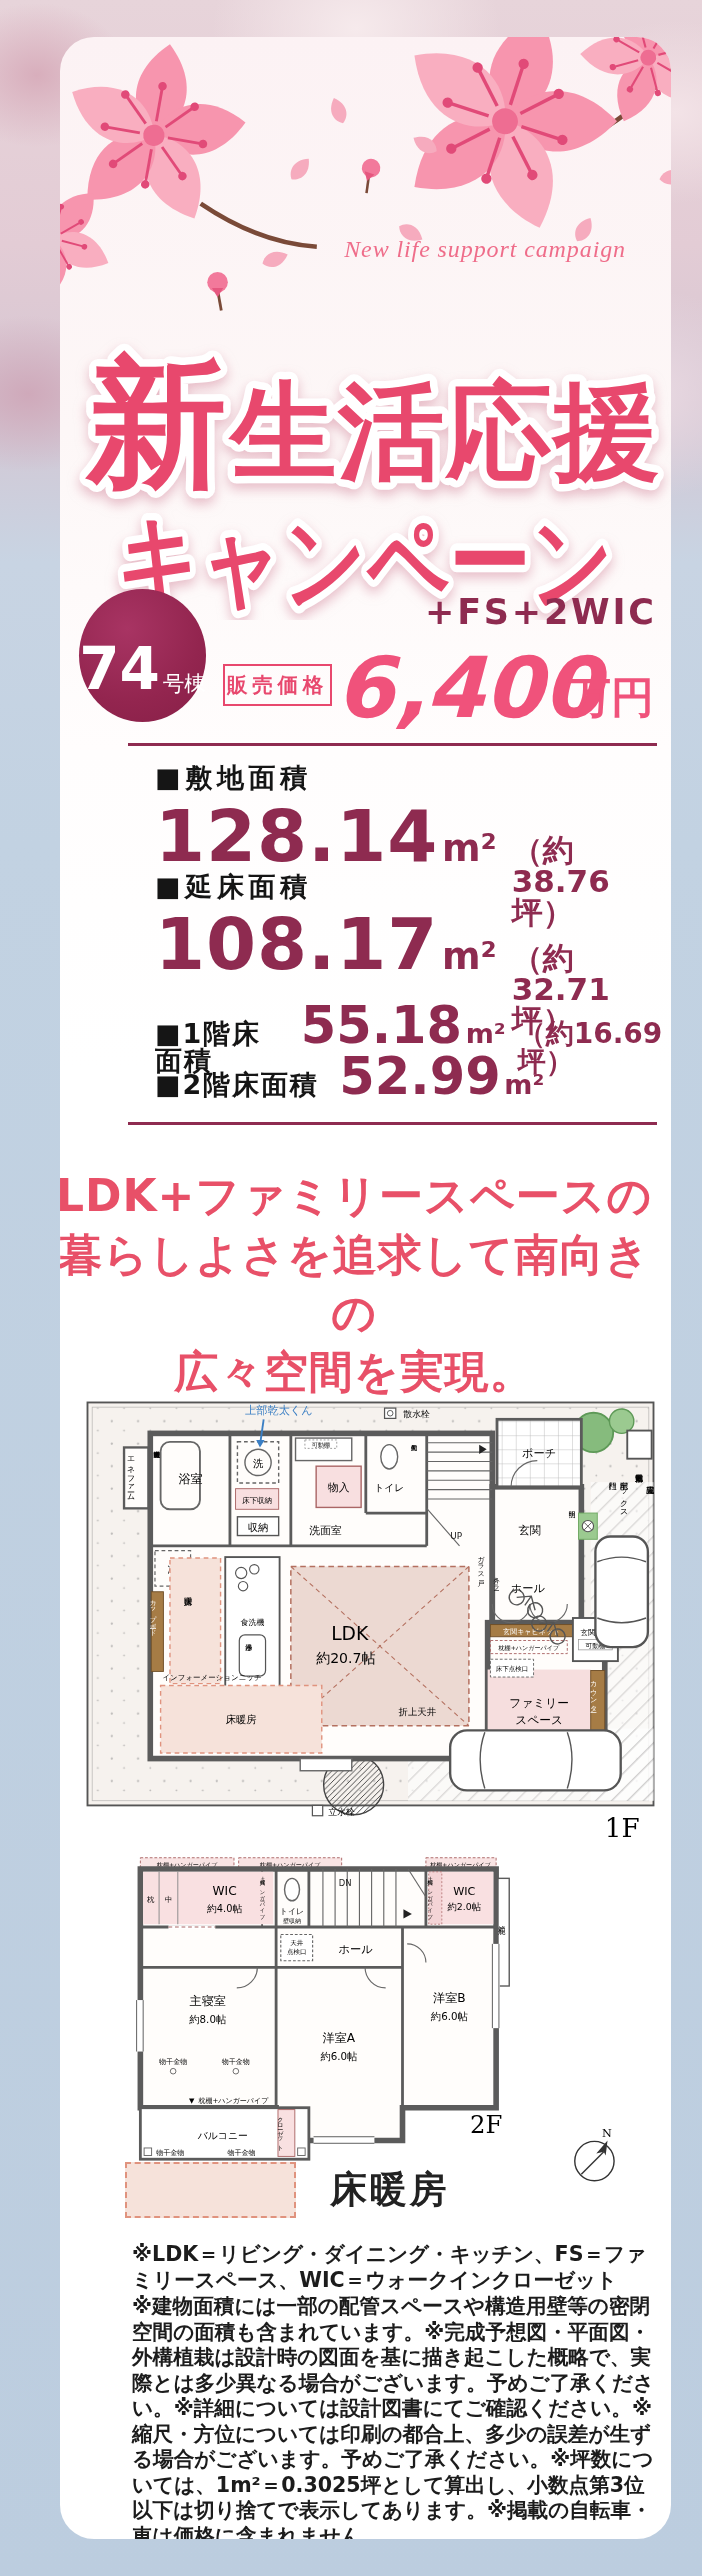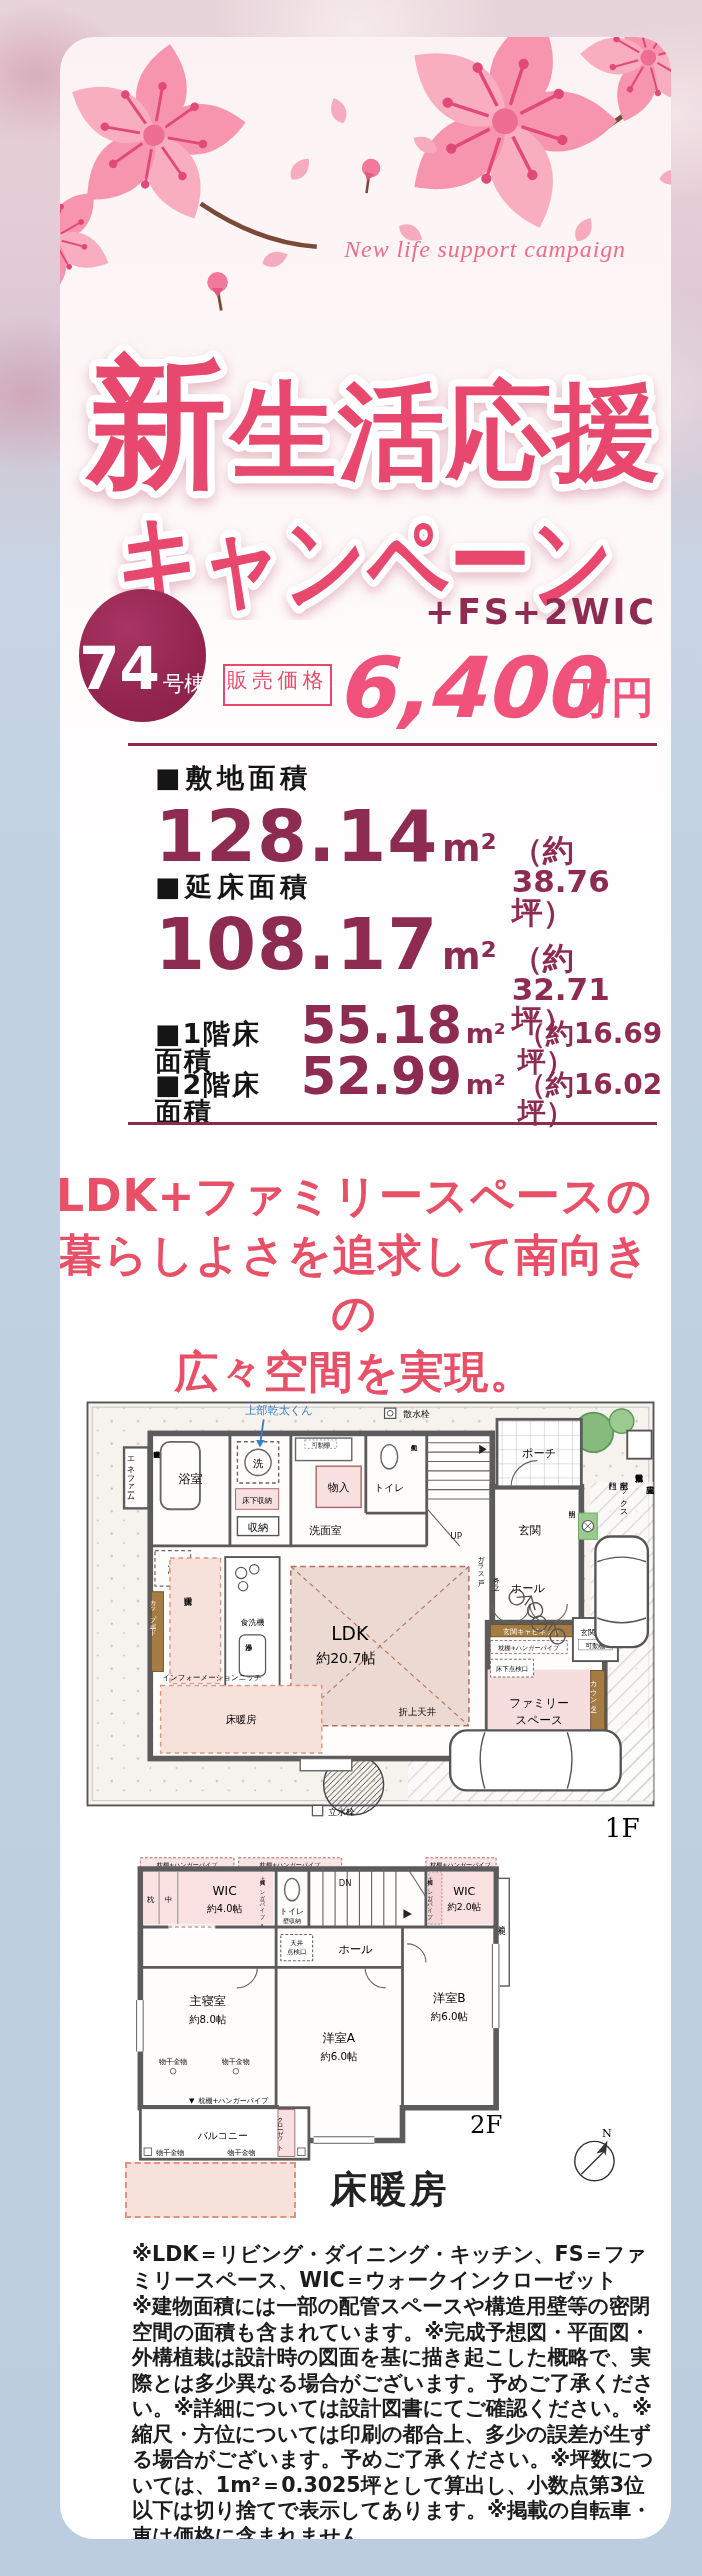--- a/index.html
+++ b/index.html
@@ -29,21 +29,21 @@
     font-size:24px;color:#ef6d8a;letter-spacing:0.9px;}
   
   #badge{left:19px;top:552px;width:127px;height:133px;border-radius:50%;
     background:radial-gradient(circle at 38% 30%,#a83463 0%,#93254f 60%,#871f47 100%);
     display:flex;align-items:flex-end;justify-content:center;padding-bottom:24px;box-sizing:border-box;color:#fff;}
   #badge .num{font-size:58px;font-weight:bold;line-height:1;}
   #badge .suf{font-size:21.6px;font-weight:normal;line-height:1;margin:0 0 3.7px 2.8px;text-align:center;}
   #layout-main{left:165px;top:532px;font-size:69px;font-weight:bold;color:#8e2b50;letter-spacing:3.7px;line-height:1;}
   #layout-extra{left:365px;top:558px;font-size:35px;font-weight:bold;color:#8e2b50;letter-spacing:2.8px;line-height:1;}
   #price-label{left:163px;top:627px;width:109px;height:42px;border:2.8px solid #e8486e;color:#e8486e;
-    display:flex;justify-content:center;font-size:20.6px;font-weight:normal;letter-spacing:4.7px;box-sizing:border-box;}
+    display:flex;align-items:center;justify-content:center;font-size:20.6px;font-weight:bold;letter-spacing:4.7px;box-sizing:border-box;}
   #price-value{left:283px;top:609px;font-size:84px;font-weight:bold;font-style:italic;color:#f0527b;line-height:1;transform:skewX(-4deg);}
   #price-unit{left:508px;top:639px;font-size:43px;font-weight:bold;color:#f0527b;line-height:1;}
   .divider{left:68px;width:529px;height:2.8px;background:#8e2b50;}
   
   .area-label{font-size:27px;font-weight:bold;color:#151515;letter-spacing:4.7px;line-height:1;text-align:center;}
   .area-big{display:flex;align-items:baseline;line-height:1;}
   .area-big .v{font-size:72px;font-weight:bold;color:#8e2b50;letter-spacing:0.9px;}
   .area-big .u{font-size:37px;font-weight:bold;color:#8e2b50;margin-left:3.7px;}
   .area-big .t{font-size:31px;font-weight:bold;color:#8e2b50;margin-left:15px;}
   .area-row{display:flex;align-items:baseline;line-height:1;}
@@ -159,21 +159,20 @@
   <div class="abs area-row" style="left:95px;top:963px">
     <span class="l">■1階床面積</span>
     <span class="v">55.18</span>
     <span class="u">m²</span>
     <span class="t">（約16.69坪）</span>
   </div>
   <div class="abs area-row" style="left:95px;top:1014px">
     <span class="l">■2階床面積</span>
     <span class="v">52.99</span>
     <span class="u">m²</span>
-    <span class="t">（約16.02坪）</span>
   </div>
 
   <div class="abs divider" style="top:1085px"></div>
 
   <div class="abs" id="catch">
     <div>LDK+ファミリースペースの</div>
     <div>暮らしよさを追求して南向きの</div>
     <div>広々空間を実現。</div>
   </div>
 

